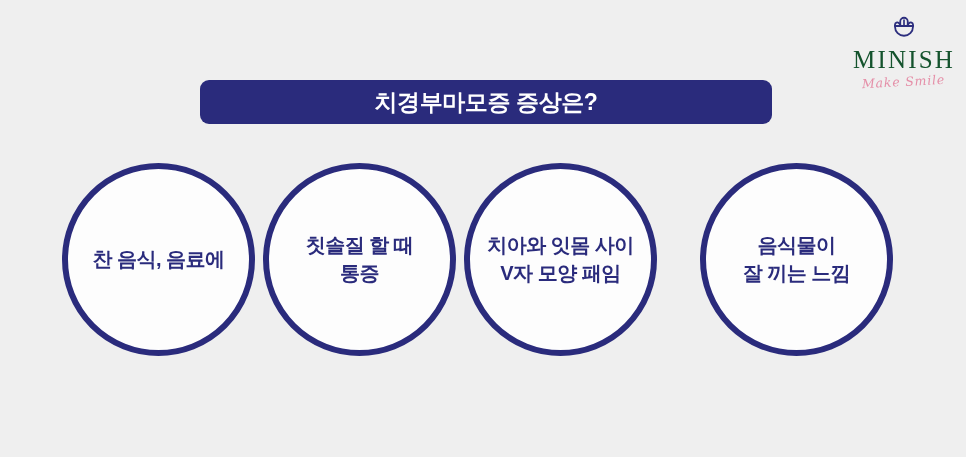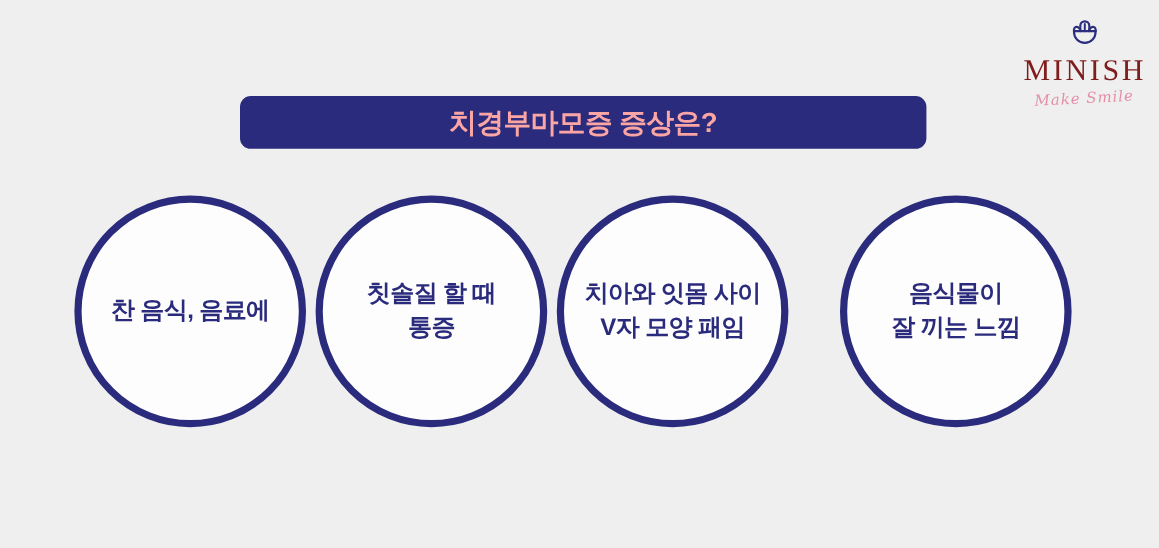--- a/index.html
+++ b/index.html
@@ -34,21 +34,21 @@
   #logo-mark {
     width: 30px;
     height: 30px;
     display: block;
   }
   #logo-word {
     margin-top: 3px;
     font-size: 25px;
     letter-spacing: 2.2px;
     font-weight: 400;
-    color: #7f1d1d;
+    color: #14532d;
     line-height: 1;
     font-family: "Liberation Serif", "DejaVu Serif", serif;
   }
   #logo-tag {
     margin-top: 4px;
     font-size: 12.5px;
     color: #e58fa8;
     font-style: italic;
     letter-spacing: 0.8px;
     font-family: "DejaVu Serif", serif;
@@ -63,21 +63,21 @@
     top: 80px;
     width: 572px;
     height: 44px;
     background: #2a2b7c;
     border-radius: 9px;
     display: flex;
     align-items: center;
     justify-content: center;
   }
   #banner-title {
-    color: #fca5a5;
+    color: #ffffff;
     font-size: 23px;
     font-weight: bold;
     letter-spacing: -0.4px;
     line-height: 1;
   }
 
   
   #circles {
     position: absolute;
     left: 0;

